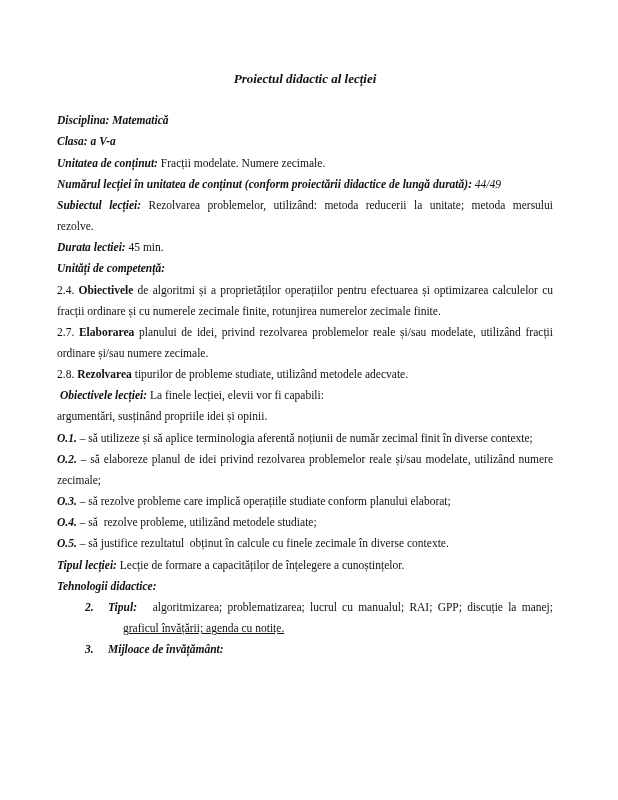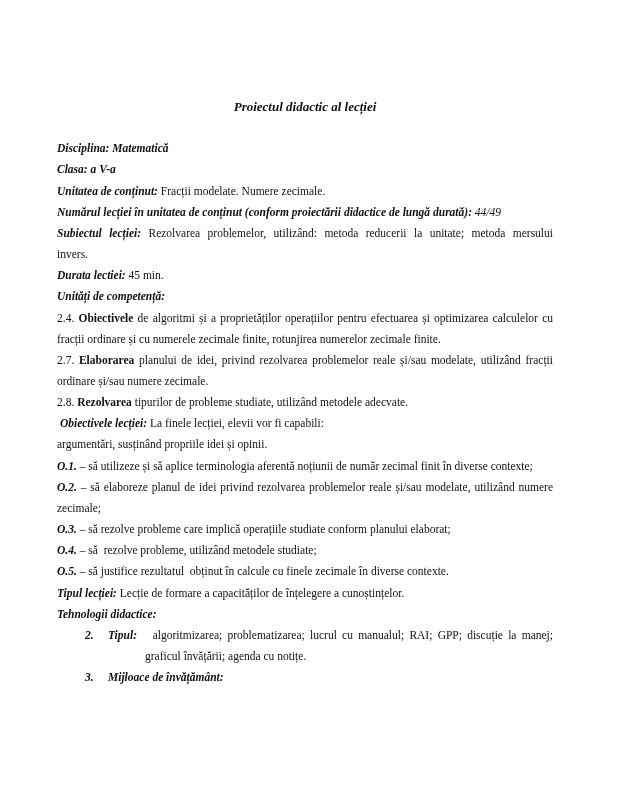--- a/index.html
+++ b/index.html
@@ -1,20 +1,20 @@
 <!DOCTYPE html>
 <html><head>
 <meta charset="utf-8">
 <style>
   html,body { margin:0; padding:0; background:#ffffff; }
   .page {
     position:relative;
     width:610px; height:800px;
     box-sizing:border-box;
-    padding:96px 57px 0 57px;
+    padding:68px 57px 0 57px;
     background:#ffffff;
     color:#111111;
     font-family:"Liberation Serif","DejaVu Serif",serif;
     font-size:11.5px;
     line-height:21.15px;
     overflow:hidden;
   }
   .title {
     margin:0 0 21.15px 0;
     font-size:13px;
@@ -24,39 +24,39 @@
     line-height:21.15px;
   }
   .ln { margin:0; padding:0; }
   .jl { text-align:justify; text-align-last:justify; }
   .bi { font-weight:bold; font-style:italic; }
   .b  { font-weight:bold; }
   .it { font-style:italic; }
   .ln span { white-space:pre-wrap; }
   .tech { margin-left:28px; }
   .tech .num { display:inline-block; width:23px; font-weight:bold; font-style:italic; }
-  .tech-cont { margin-left:88px; }
+  .tech-cont { margin-left:66px;text-decoration:underline; }
 </style>
 </head>
 <body>
 
 <div class="page">
 
   <h1 class="title">Proiectul didactic al lecției</h1>
 
   <div class="ln"><span class="bi">Disciplina: Matematică</span></div>
 
   <div class="ln"><span class="bi">Clasa: a V-a</span></div>
 
   <div class="ln"><span class="bi">Unitatea de conținut:</span><span> Fracții modelate. Numere zecimale.</span></div>
 
   <div class="ln"><span class="bi">Numărul lecției în unitatea de conținut (conform proiectării didactice de lungă durată):</span><span class="it"> 44/49</span></div>
 
   <div class="ln jl"><span class="bi">Subiectul lecției:</span><span> Rezolvarea problemelor, utilizând: metoda reducerii la unitate; metoda mersului</span></div>
-  <div class="ln"><span>invers.</span></div>
+  <div class="ln"><span>rezolve.</span></div>
 
   <div class="ln"><span class="bi">Durata lectiei:</span><span> 45 min.</span></div>
 
   <div class="ln"><span class="bi">Unități de competență:</span></div>
 
   <div class="ln jl"><span>2.4. </span><span class="b">Obiectivele</span><span> de algoritmi și a proprietăților operațiilor pentru efectuarea și optimizarea calculelor cu</span></div>
   <div class="ln"><span>fracții ordinare și cu numerele zecimale finite, rotunjirea numerelor zecimale finite.</span></div>
 
   <div class="ln jl"><span>2.7. </span><span class="b">Elaborarea</span><span> planului de idei, privind rezolvarea problemelor reale și/sau modelate, utilizând fracții</span></div>
   <div class="ln"><span>ordinare și/sau numere zecimale.</span></div>

